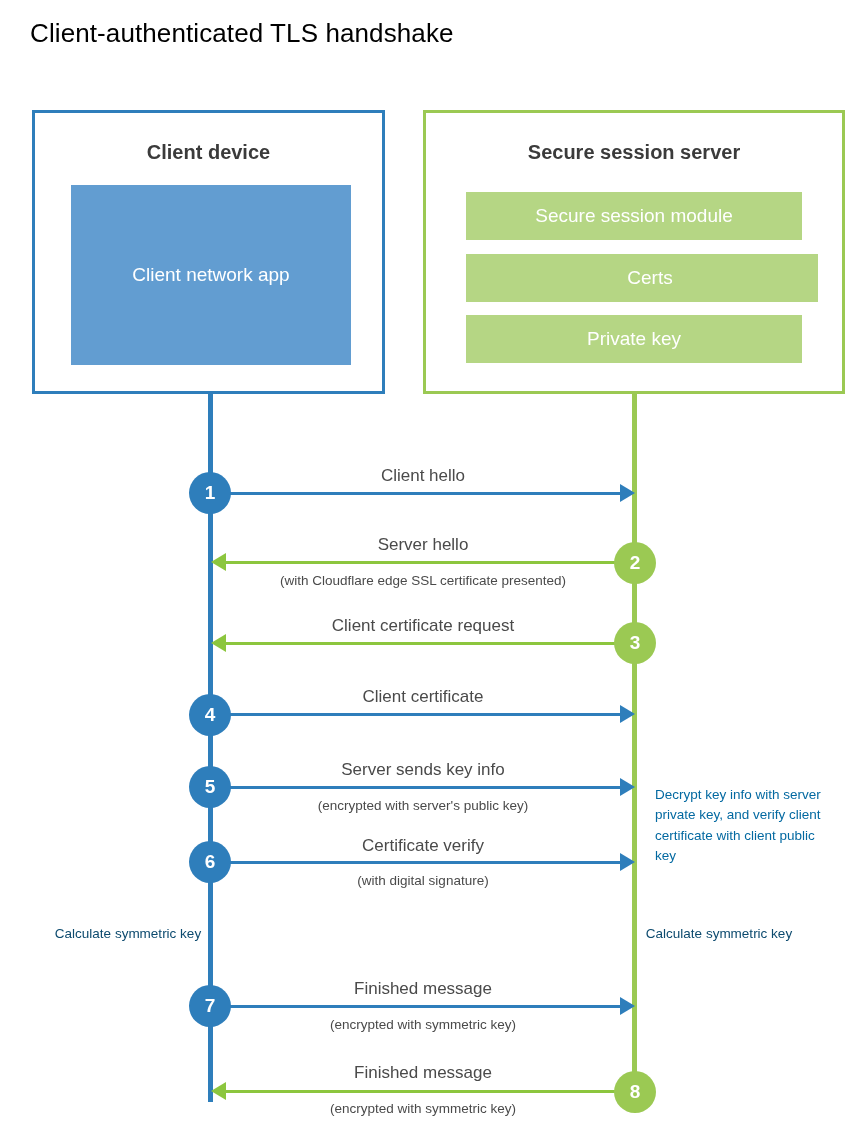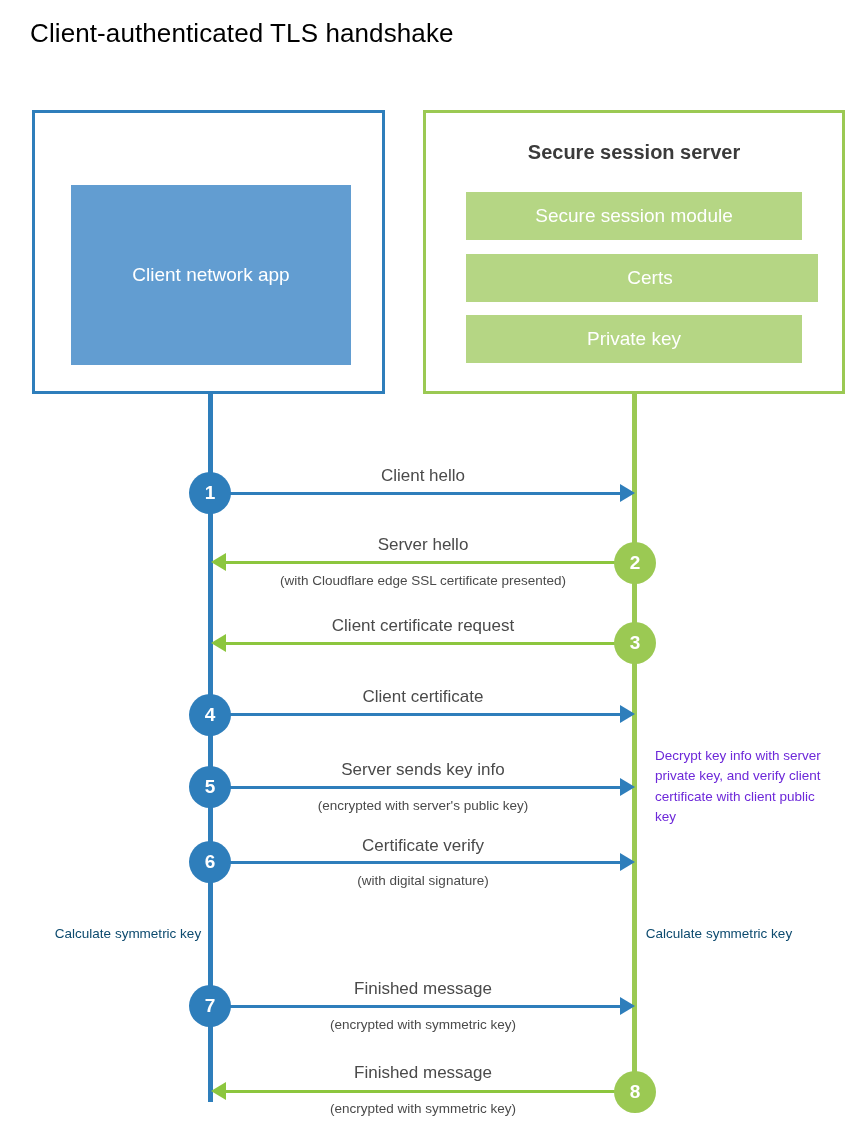--- a/index.html
+++ b/index.html
@@ -160,22 +160,23 @@
     text-align: center;
     font-size: 13.5px;
     color: #4a4a4a;
     white-space: nowrap;
   }
 
   
   .side-note {
     position: absolute;
     font-size: 13.5px;
-    color: #6d28d9;
+    color: #0369a1;
     line-height: 1.5;
+    margin-top: 39px;
   }
   .side-note.right-note {
     left: 655px;
     top: 746px;
     width: 180px;
     text-align: left;
   }
   .calc-note {
     position: absolute;
     font-size: 13.5px;
@@ -188,20 +189,21 @@
   .calc-note.right { left: 639px; top: 924px; }
 </style>
 </head>
 <body>
 
 <div id="canvas">
 
   <div class="page-title">Client-authenticated TLS handshake</div>
 
   <div class="party-box client">
+    <div class="party-title">Client device</div>
     <div class="client-app">Client network app</div>
   </div>
 
   <div class="party-box server">
     <div class="party-title">Secure session server</div>
     <div class="server-bar b0">Secure session module</div>
     <div class="server-bar b1">Certs</div>
     <div class="server-bar b2">Private key</div>
   </div>
 

